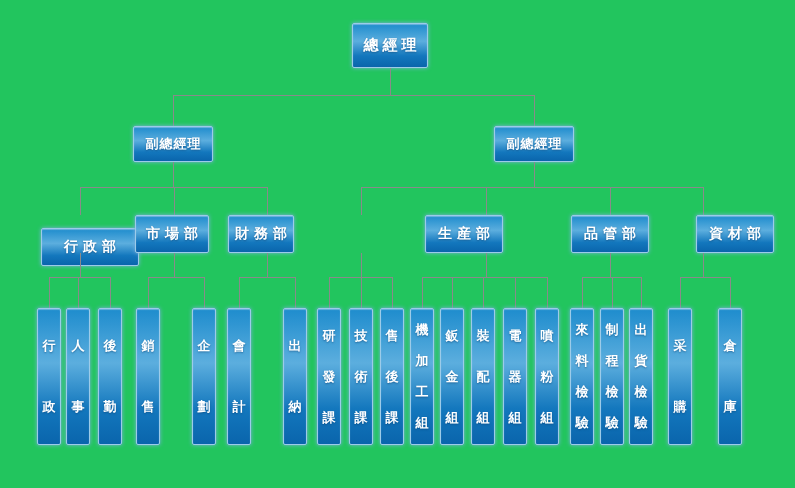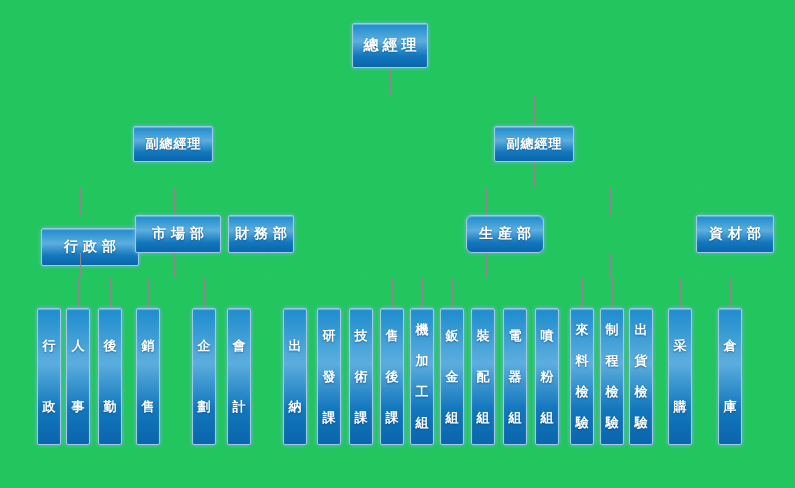--- a/index.html
+++ b/index.html
@@ -68,21 +68,21 @@
       </div>
     </div>
     <div class="connector" style="left: 110px; top: 277px; width: 1px; height: 31px;"></div>
     <div class="box lv4" style="left: 98px; top: 308px; width: 24px; height: 137px;">
       <div class="vlabel">
         <span>後</span>
         <span>勤</span>
       </div>
     </div>
     <div class="connector" style="left: 174px; top: 187px; width: 1px; height: 28px;"></div>
-    <div class="box lv3" style="left: 135px; top: 215px; width: 86px; height: 38px;">
+    <div class="box lv3" style="left: 135px; top: 215px; width: 74px; height: 38px;">
       <div class="hlabel">市場部</div>
     </div>
     <div class="connector" style="left: 174px; top: 253px; width: 1px; height: 24px;"></div>
     <div class="connector" style="left: 148px; top: 277px; width: 57px; height: 1px;"></div>
     <div class="connector" style="left: 148px; top: 277px; width: 1px; height: 31px;"></div>
     <div class="box lv4" style="left: 136px; top: 308px; width: 24px; height: 137px;">
       <div class="vlabel">
         <span>銷</span>
         <span>售</span>
       </div>
@@ -141,21 +141,21 @@
     </div>
     <div class="connector" style="left: 392px; top: 277px; width: 1px; height: 31px;"></div>
     <div class="box lv4" style="left: 380px; top: 308px; width: 24px; height: 137px;">
       <div class="vlabel">
         <span>售</span>
         <span>後</span>
         <span>課</span>
       </div>
     </div>
     <div class="connector" style="left: 486px; top: 187px; width: 1px; height: 28px;"></div>
-    <div class="box lv3" style="left: 466px; top: 215px; width: 78px; height: 38px; border-radius: 6px;">
+    <div class="box lv3" style="left: 425px; top: 215px; width: 78px; height: 38px;">
       <div class="hlabel">生産部</div>
     </div>
     <div class="connector" style="left: 486px; top: 253px; width: 1px; height: 24px;"></div>
     <div class="connector" style="left: 422px; top: 277px; width: 126px; height: 1px;"></div>
     <div class="connector" style="left: 422px; top: 277px; width: 1px; height: 31px;"></div>
     <div class="box lv4" style="left: 410px; top: 308px; width: 24px; height: 137px;">
       <div class="vlabel">
         <span>機</span>
         <span>加</span>
         <span>工</span>
@@ -188,20 +188,23 @@
     </div>
     <div class="connector" style="left: 547px; top: 277px; width: 1px; height: 31px;"></div>
     <div class="box lv4" style="left: 535px; top: 308px; width: 24px; height: 137px;">
       <div class="vlabel">
         <span>噴</span>
         <span>粉</span>
         <span>組</span>
       </div>
     </div>
     <div class="connector" style="left: 610px; top: 187px; width: 1px; height: 28px;"></div>
+    <div class="box lv3" style="left: 571px; top: 215px; width: 78px; height: 38px;">
+      <div class="hlabel">品管部</div>
+    </div>
     <div class="connector" style="left: 610px; top: 253px; width: 1px; height: 24px;"></div>
     <div class="connector" style="left: 582px; top: 277px; width: 60px; height: 1px;"></div>
     <div class="connector" style="left: 582px; top: 277px; width: 1px; height: 31px;"></div>
     <div class="box lv4" style="left: 570px; top: 308px; width: 24px; height: 137px;">
       <div class="vlabel">
         <span>來</span>
         <span>料</span>
         <span>檢</span>
         <span>驗</span>
       </div>

